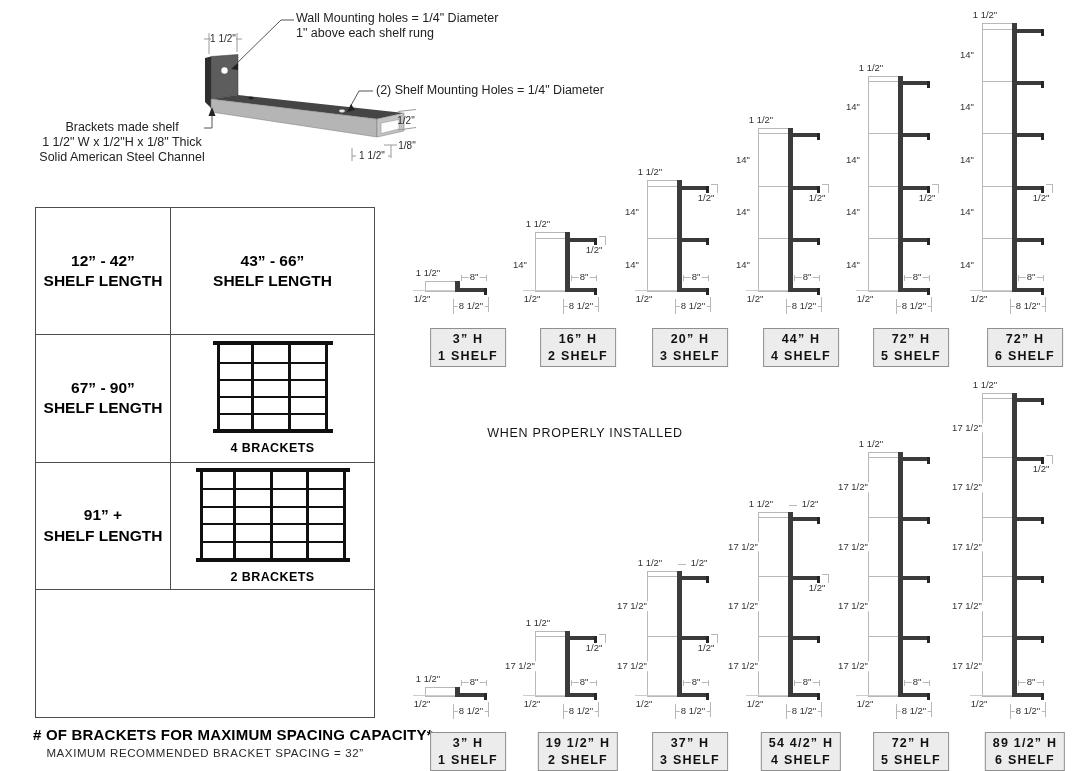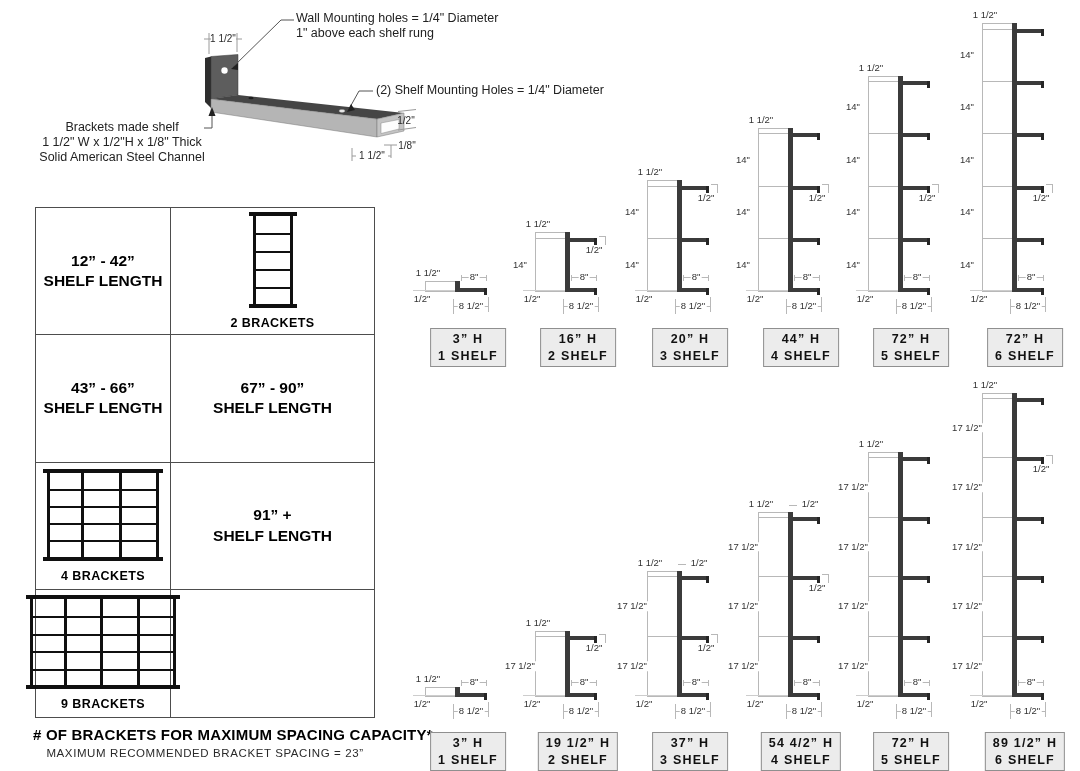--- a/index.html
+++ b/index.html
@@ -96,34 +96,20 @@
   <div>1 1/2" W x 1/2"H x 1/8" Thick</div>
   <div>Solid American Steel Channel</div>
 </div>
 
 <div class="spec-table">
   <div class="t-cell">
     <div class="range">12” - 42”</div>
     <div class="range">SHELF LENGTH</div>
   </div>
   <div class="t-cell">
-    <div class="bracket-graphic" style="width: 40px; height: 96px;">
-        <div style="position: absolute; left: -4px; top: 0px; width: 48px; height: 4px; background: rgb(16, 16, 16);"></div>
-        <div style="position: absolute; left: -4px; top: 92px; width: 48px; height: 4px; background: rgb(16, 16, 16);"></div>
-        <div style="position: absolute; left: 0px; top: 3px; width: 40px; height: 90px; display: grid; grid-template-columns: repeat(1, 1fr); grid-template-rows: repeat(5, 1fr);">
-          <div style="box-sizing: border-box; border-right: 3px solid rgb(16, 16, 16); border-left: 3px solid rgb(16, 16, 16);"></div>
-          <div style="box-sizing: border-box; border-right: 3px solid rgb(16, 16, 16); border-left: 3px solid rgb(16, 16, 16); border-top: 2px solid rgb(16, 16, 16);"></div>
-          <div style="box-sizing: border-box; border-right: 3px solid rgb(16, 16, 16); border-left: 3px solid rgb(16, 16, 16); border-top: 2px solid rgb(16, 16, 16);"></div>
-          <div style="box-sizing: border-box; border-right: 3px solid rgb(16, 16, 16); border-left: 3px solid rgb(16, 16, 16); border-top: 2px solid rgb(16, 16, 16);"></div>
-          <div style="box-sizing: border-box; border-right: 3px solid rgb(16, 16, 16); border-left: 3px solid rgb(16, 16, 16); border-top: 2px solid rgb(16, 16, 16);"></div>
-        </div>
-      </div>
-    <div class="brackets-label">2 BRACKETS</div>
-  </div>
-  <div class="t-cell">
     <div class="range">43” - 66”</div>
     <div class="range">SHELF LENGTH</div>
   </div>
   <div class="t-cell">
     <div class="range">67” - 90”</div>
     <div class="range">SHELF LENGTH</div>
   </div>
   <div class="t-cell">
     <div class="bracket-graphic" style="width: 112px; height: 92px;">
         <div style="position: absolute; left: -4px; top: 0px; width: 120px; height: 4px; background: rgb(16, 16, 16);"></div>
@@ -172,27 +158,28 @@
           <div style="box-sizing: border-box; border-right: 3px solid rgb(16, 16, 16); border-left: 3px solid rgb(16, 16, 16); border-top: 2px solid rgb(16, 16, 16);"></div>
           <div style="box-sizing: border-box; border-right: 3px solid rgb(16, 16, 16); border-top: 2px solid rgb(16, 16, 16);"></div>
           <div style="box-sizing: border-box; border-right: 3px solid rgb(16, 16, 16); border-top: 2px solid rgb(16, 16, 16);"></div>
           <div style="box-sizing: border-box; border-right: 3px solid rgb(16, 16, 16); border-top: 2px solid rgb(16, 16, 16);"></div>
           <div style="box-sizing: border-box; border-right: 3px solid rgb(16, 16, 16); border-left: 3px solid rgb(16, 16, 16); border-top: 2px solid rgb(16, 16, 16);"></div>
           <div style="box-sizing: border-box; border-right: 3px solid rgb(16, 16, 16); border-top: 2px solid rgb(16, 16, 16);"></div>
           <div style="box-sizing: border-box; border-right: 3px solid rgb(16, 16, 16); border-top: 2px solid rgb(16, 16, 16);"></div>
           <div style="box-sizing: border-box; border-right: 3px solid rgb(16, 16, 16); border-top: 2px solid rgb(16, 16, 16);"></div>
         </div>
       </div>
-    <div class="brackets-label">9 BRACKETS</div>
+    <div class="brackets-label">2 BRACKETS</div>
   </div>
 </div>
 <div class="table-footer-title"># OF BRACKETS FOR MAXIMUM SPACING CAPACITY*</div>
-<div class="table-footer-sub">MAXIMUM RECOMMENDED BRACKET SPACING = 23”</div>
+<div class="table-footer-sub">MAXIMUM RECOMMENDED BRACKET SPACING = 32”</div>
 
 <div class="weight-note">
+  <div>WHEN PROPERLY INSTALLED</div>
 </div>
 
 <div id="diagram-layer">
     <div class="dg" style="left: 425px; top: 280.81px; width: 1px; height: 11.19px; background: rgb(184, 184, 184); z-index: 1;"></div>
     <div class="dg" style="left: 425px; top: 280.81px; width: 30px; height: 1px; background: rgb(184, 184, 184); z-index: 1;"></div>
     <div class="dg" style="left: 425px; top: 291px; width: 30px; height: 1px; background: rgb(184, 184, 184); z-index: 1;"></div>
     <div class="dim-label" style="left: 428px; top: 272.81px;">1 1/2"</div>
     <div class="dg" style="left: 455px; top: 280.81px; width: 5px; height: 11.19px; background: rgb(59, 59, 59); z-index: 2;"></div>
     <div class="dg" style="left: 460px; top: 288px; width: 27px; height: 4px; background: rgb(59, 59, 59); z-index: 2;"></div>
     <div class="dg" style="left: 484px; top: 288px; width: 3px; height: 7px; background: rgb(38, 38, 38); z-index: 2;"></div>

